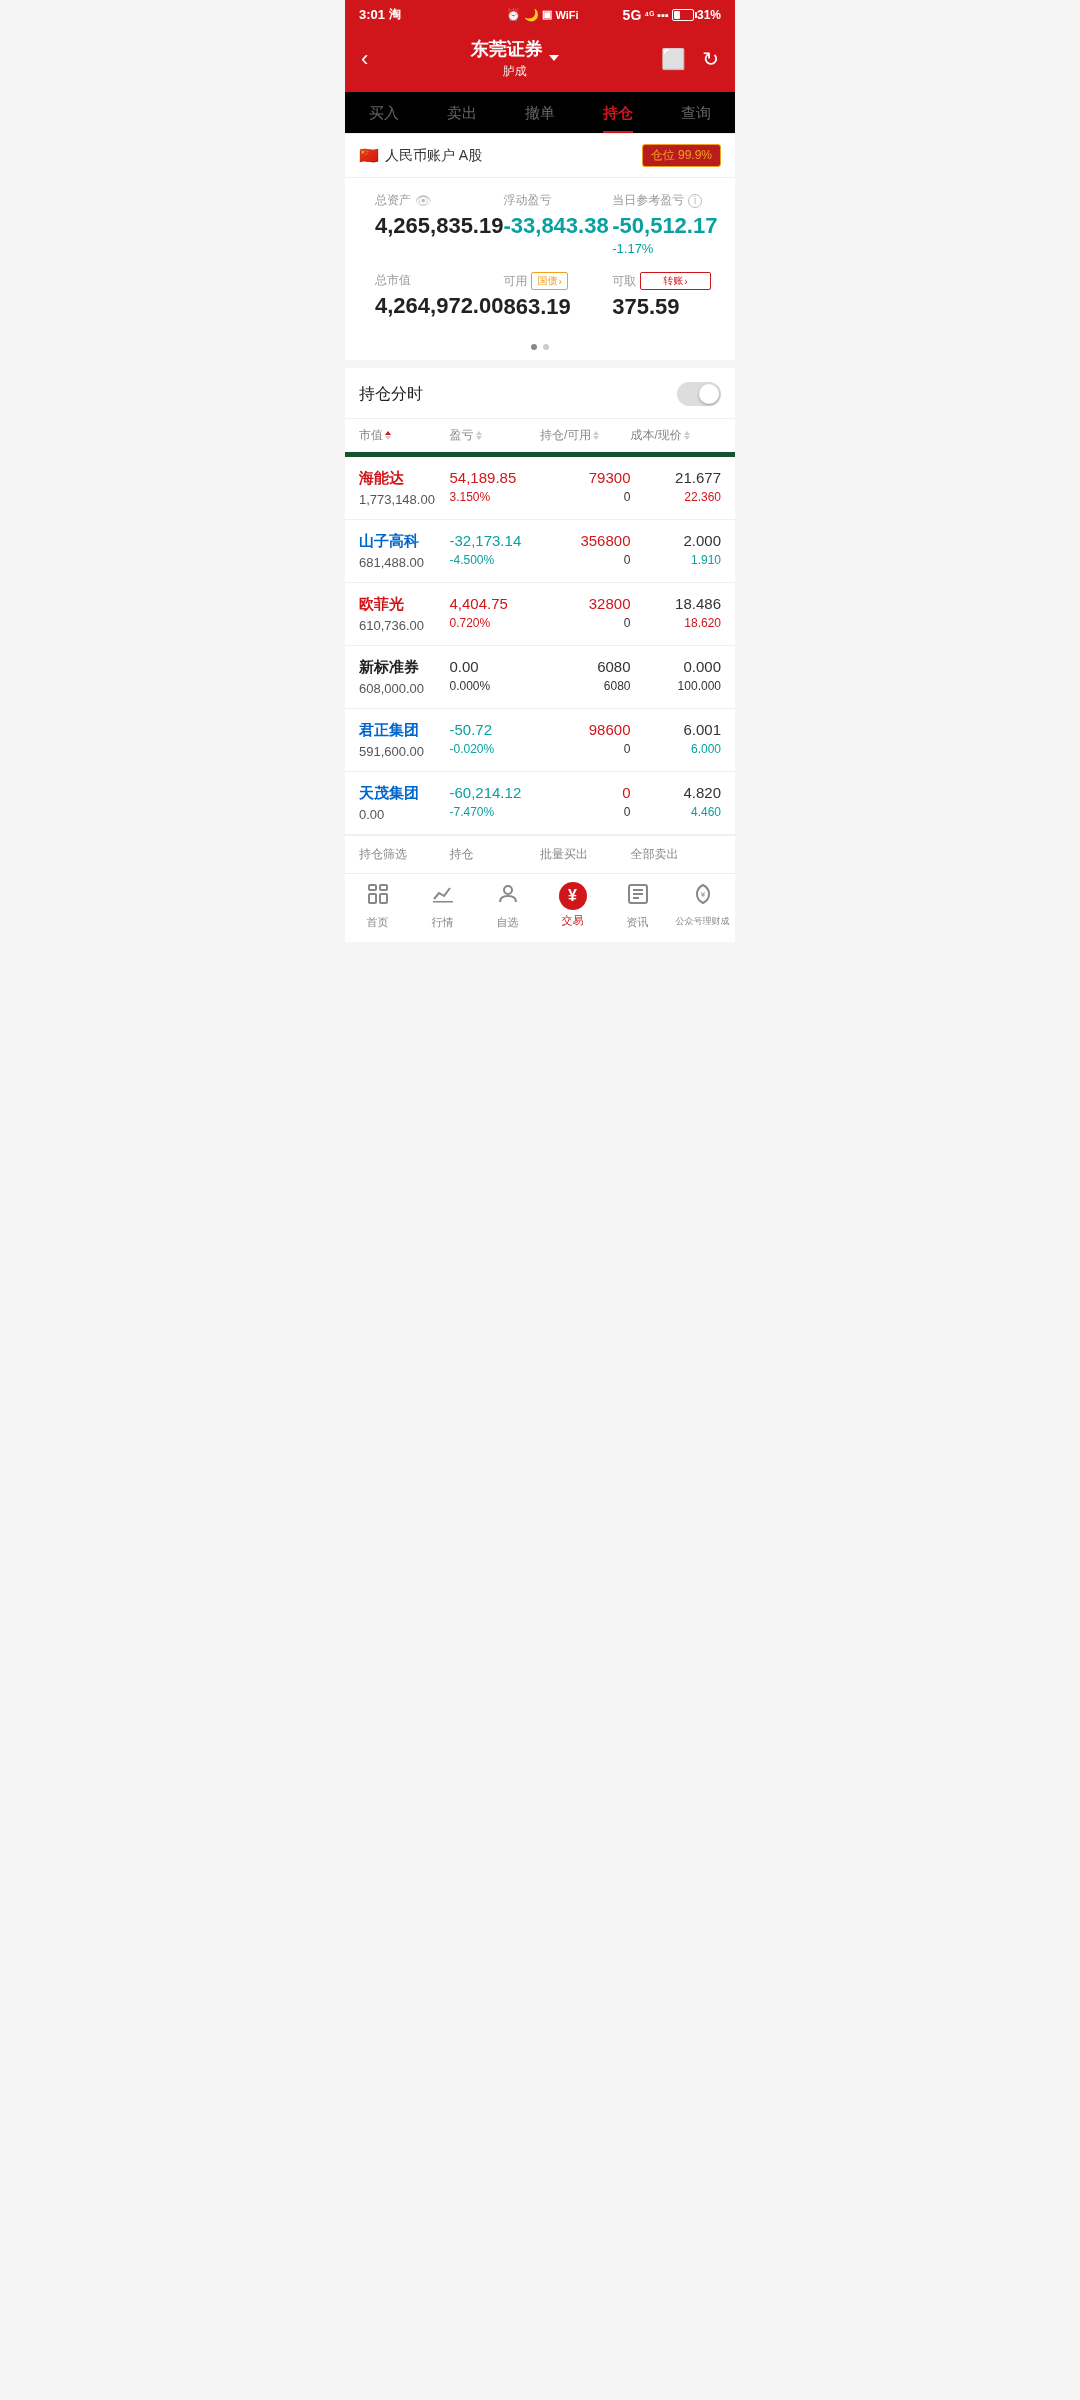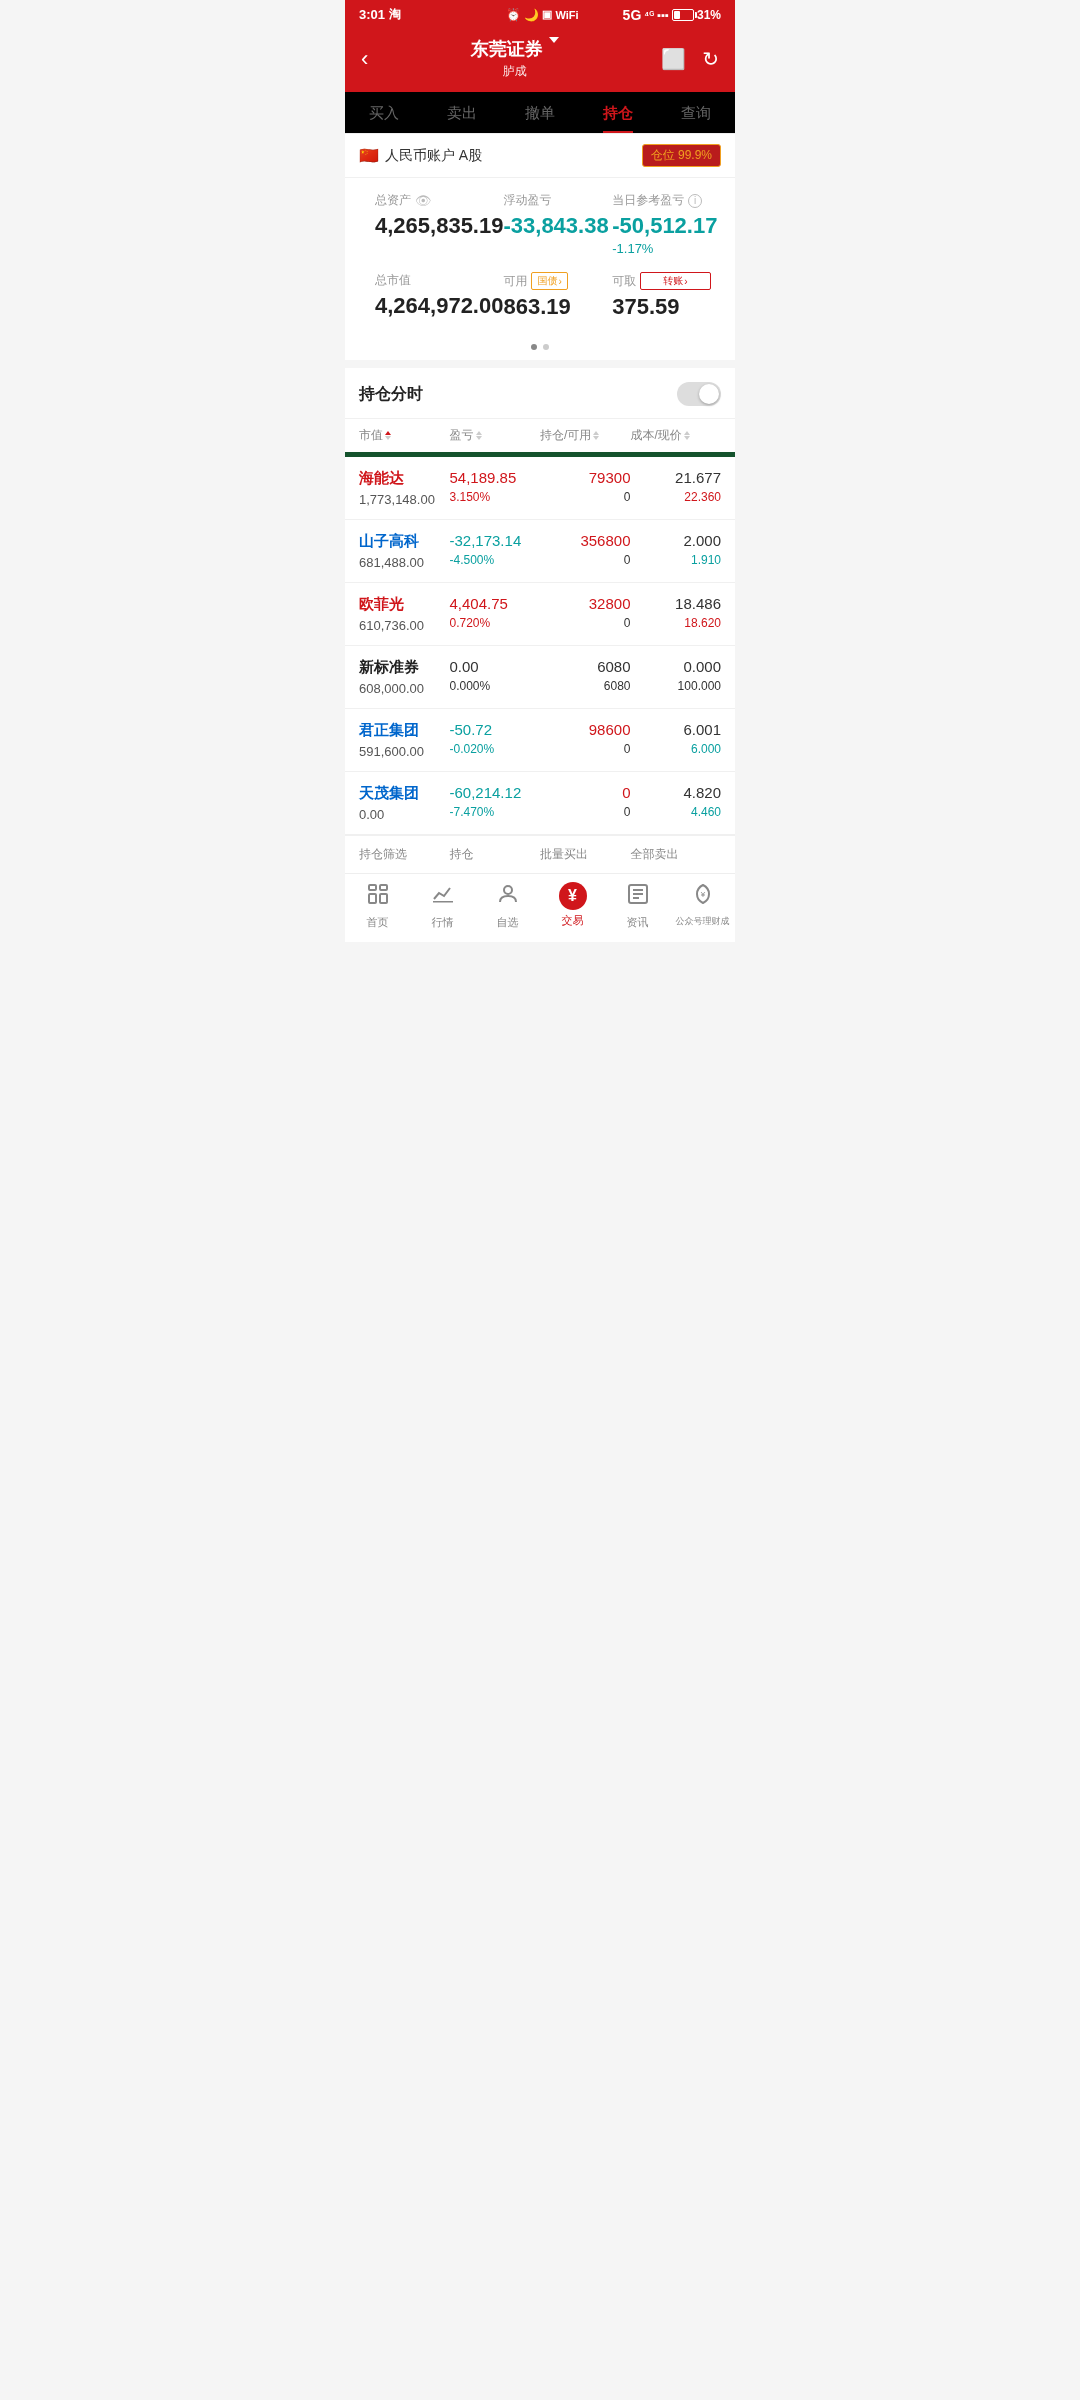--- a/index.html
+++ b/index.html
@@ -41,21 +41,21 @@
     
     .top-nav {
       background: #d0161b;
       color: white;
       display: flex;
       align-items: center;
       justify-content: space-between;
       padding: 8px 16px 12px;
     }
     .top-nav-center { text-align: center; }
-    .top-nav-title { font-size: 18px; font-weight: bold; display: flex; align-items: flex-start; gap: 4px; }
+    .top-nav-title { font-size: 18px; font-weight: bold; display: flex; align-items: flex-end; gap: 4px; }
     .top-nav-subtitle { font-size: 12px; opacity: 0.9; margin-top: 2px; }
     .nav-icon { font-size: 20px; cursor: pointer; }
     .top-nav-right { display: flex; gap: 16px; }
     .dropdown-arrow {
       width: 0; height: 0;
       border-left: 5px solid transparent;
       border-right: 5px solid transparent;
       border-top: 6px solid white;
       display: inline-block;
       vertical-align: middle;
@@ -190,21 +190,21 @@
     
     .holdings-section { background: white; }
 
     .holdings-header {
       display: flex;
       justify-content: space-between;
       align-items: center;
       padding: 14px 14px 12px;
       border-bottom: 1px solid #f0f0f0;
     }
-    .holdings-title { font-size: 16px; font-weight: 700; color: #222; }
+    .holdings-title { font-size: 16px; font-weight: 400; color: #222; }
     .toggle-switch {
       width: 44px; height: 24px;
       background: #ddd;
       border-radius: 12px;
       position: relative;
       cursor: pointer;
     }
     .toggle-knob {
       width: 20px; height: 20px;
       background: white;

